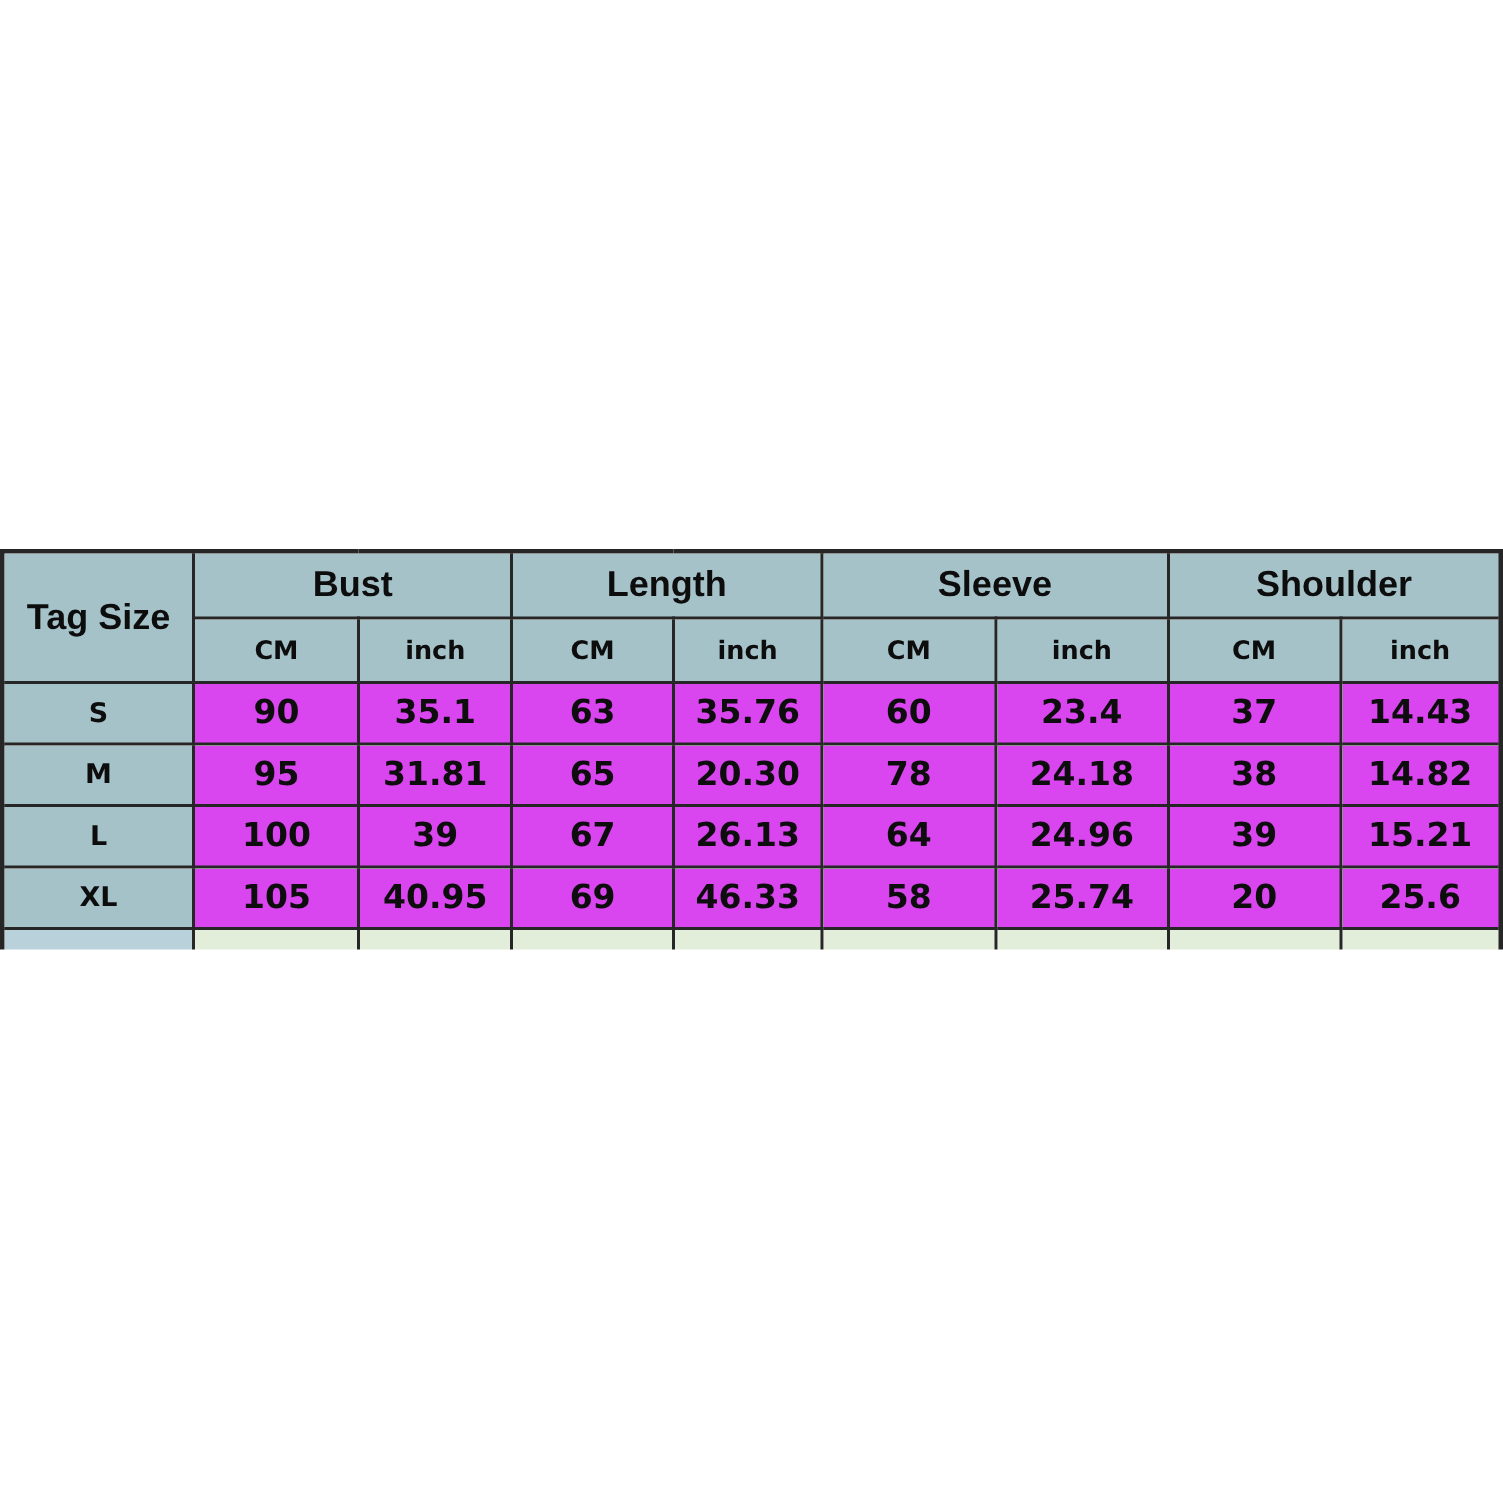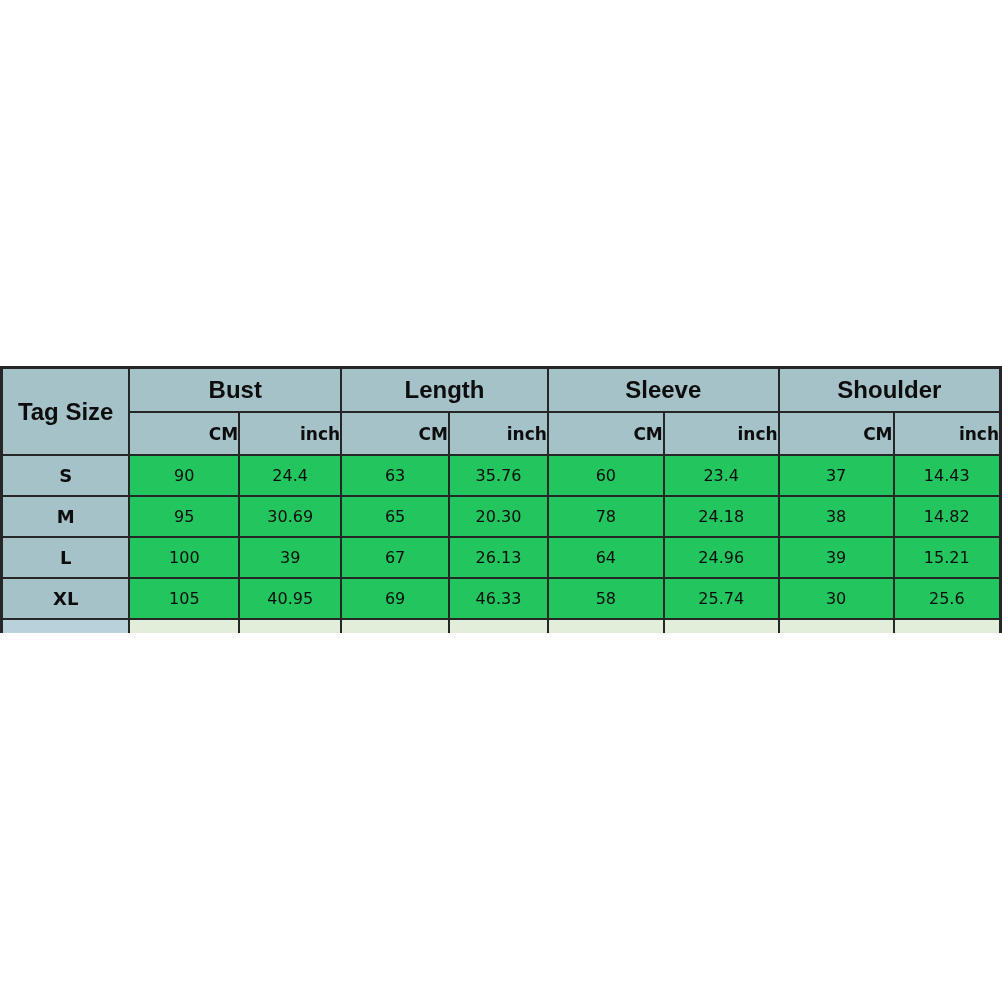--- a/index.html
+++ b/index.html
@@ -57,36 +57,35 @@
     font-weight: 700;
     font-family: "Liberation Sans", sans-serif;
   }
   
   tr.unit-row th {
     background: #a6c2c9;
     height: 41px;
     font-size: 17px;
     font-weight: 700;
     font-family: "DejaVu Sans", sans-serif;
-    text-align: right;
   }
   
   tr.data-row {
     height: 41px;
   }
   tr.data-row th.size-cell {
     background: #a6c2c9;
     font-size: 18px;
     font-weight: 700;
     font-family: "DejaVu Sans", sans-serif;
   }
   tr.data-row td {
-    background: #22c55e;
-    font-size: 16px;
-    font-weight: 400;
+    background: #d946ef;
+    font-size: 22px;
+    font-weight: 700;
     font-family: "DejaVu Sans", sans-serif;
   }
   
   tr.partial-row {
     height: 40px;
   }
   tr.partial-row th {
     background: #b9d1db;
   }
   tr.partial-row td {
@@ -126,32 +125,32 @@
           <th>CM</th>
           <th>inch</th>
           <th>CM</th>
           <th>inch</th>
         </tr>
       </thead>
       <tbody>
         <tr class="data-row">
           <th class="size-cell">S</th>
           <td>90</td>
-          <td>24.4</td>
+          <td>35.1</td>
           <td>63</td>
           <td>35.76</td>
           <td>60</td>
           <td>23.4</td>
           <td>37</td>
           <td>14.43</td>
         </tr>
         <tr class="data-row">
           <th class="size-cell">M</th>
           <td>95</td>
-          <td>30.69</td>
+          <td>31.81</td>
           <td>65</td>
           <td>20.30</td>
           <td>78</td>
           <td>24.18</td>
           <td>38</td>
           <td>14.82</td>
         </tr>
         <tr class="data-row">
           <th class="size-cell">L</th>
           <td>100</td>
@@ -164,21 +163,21 @@
           <td>15.21</td>
         </tr>
         <tr class="data-row">
           <th class="size-cell">XL</th>
           <td>105</td>
           <td>40.95</td>
           <td>69</td>
           <td>46.33</td>
           <td>58</td>
           <td>25.74</td>
-          <td>30</td>
+          <td>20</td>
           <td>25.6</td>
         </tr>
         <tr class="partial-row">
           <th></th>
           <td></td>
           <td></td>
           <td></td>
           <td></td>
           <td></td>
           <td></td>

